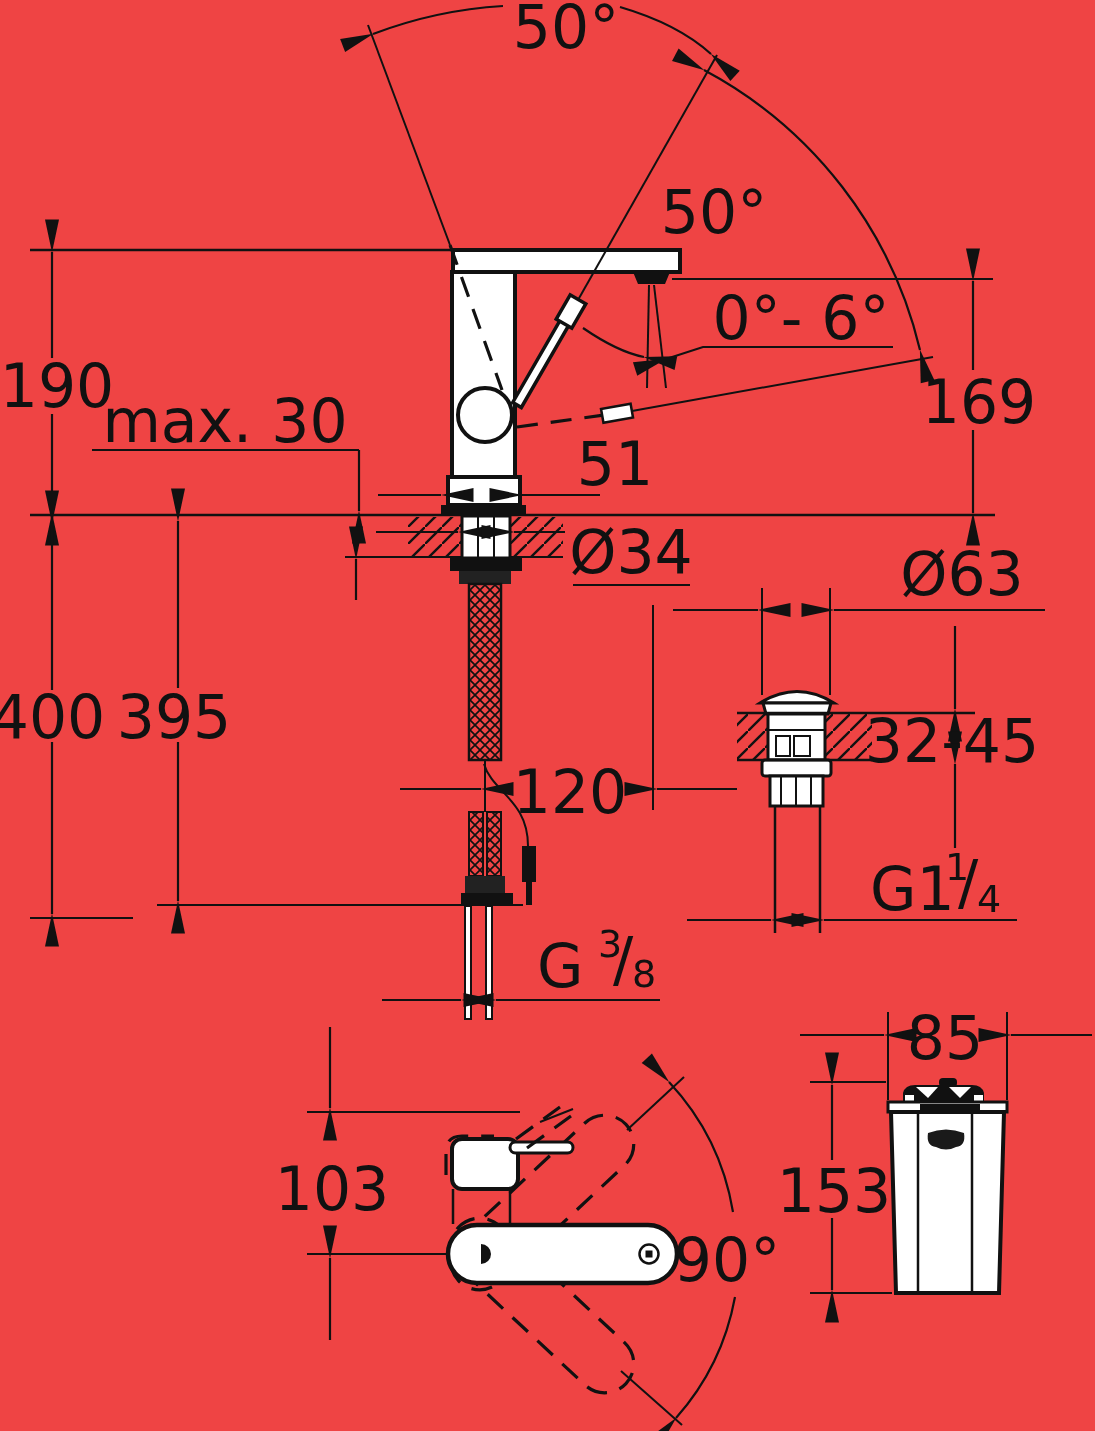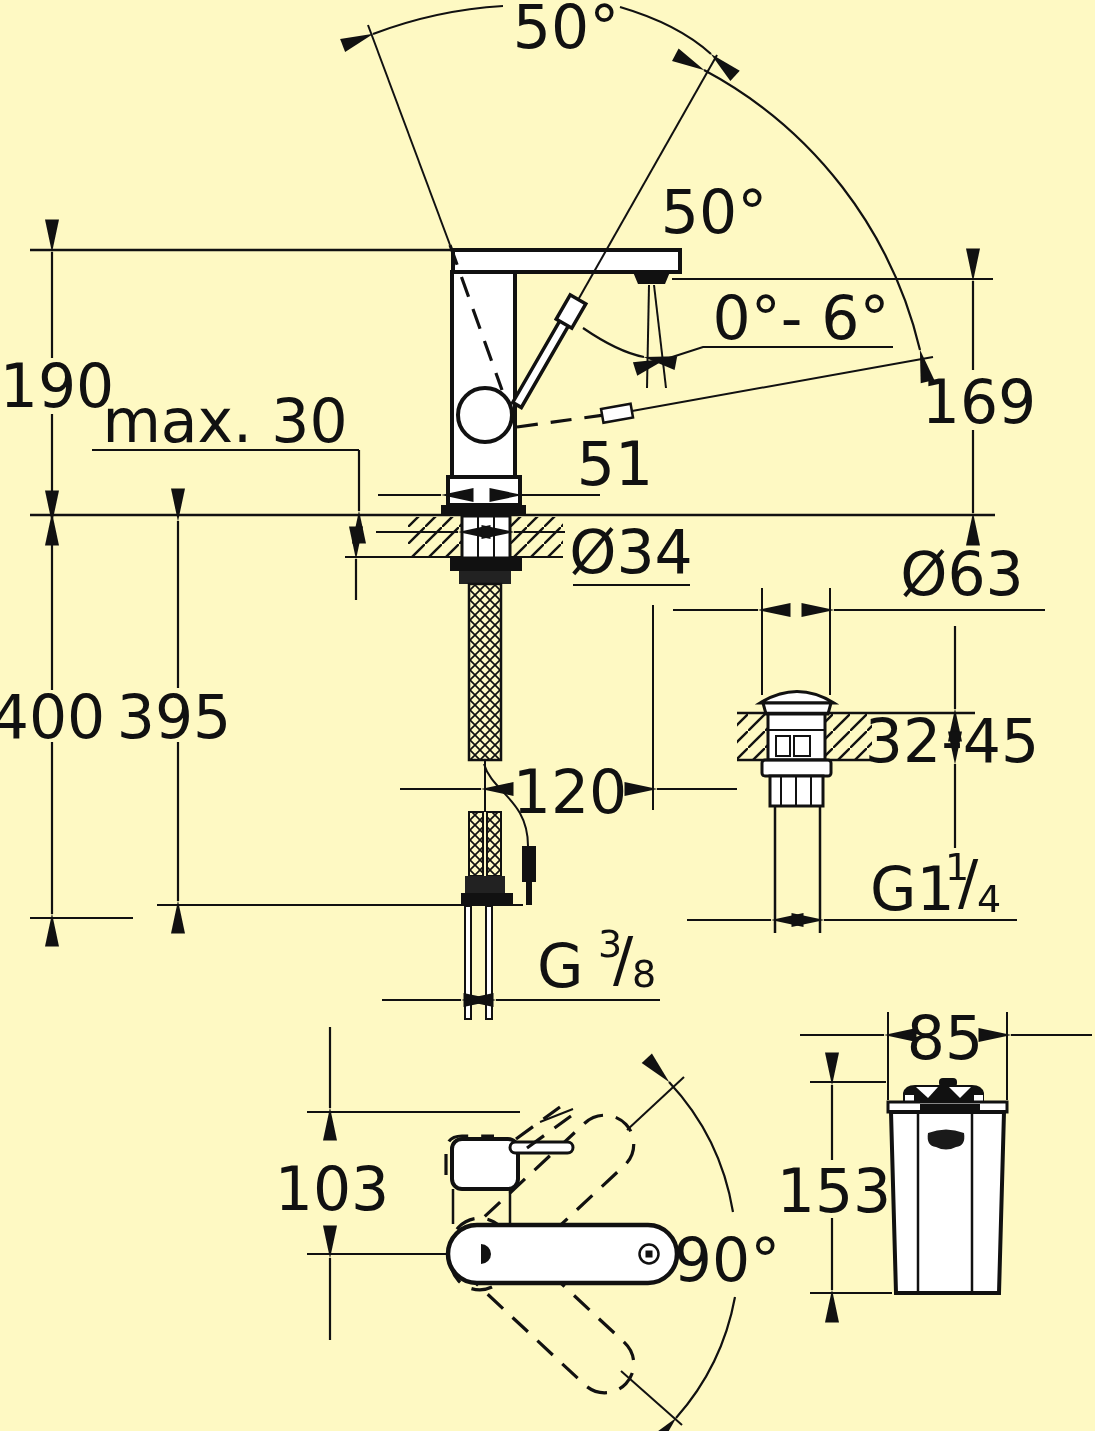--- a/index.html
+++ b/index.html
@@ -1,16 +1,16 @@
 <!DOCTYPE html>
 <html><head>
 <meta charset="utf-8">
 <style>
   html,body{margin:0;padding:0;background:#fff;}
-  .stage{width:1095px;height:1431px;position:relative;background:#fef9c3;overflow:hidden;}
+  .stage{width:1095px;height:1431px;position:relative;background:#ef4444;overflow:hidden;}
   svg{display:block;}
   text{font-family:"DejaVu Sans","Liberation Sans",sans-serif;fill:#111;}
   .dim{font-size:60px;}
   .dim-sm{font-size:38px;}
   .ln{stroke:#111;stroke-width:2.2;fill:none;}
   .ref{stroke:#111;stroke-width:2.5;fill:none;}
   .obj{stroke:#111;stroke-width:4;fill:#fff;}
   .obj2{stroke:#111;stroke-width:3;fill:#fff;}
   .obj3{stroke:#111;stroke-width:2.5;fill:none;}
   .thin{stroke:#111;stroke-width:2;fill:none;}

